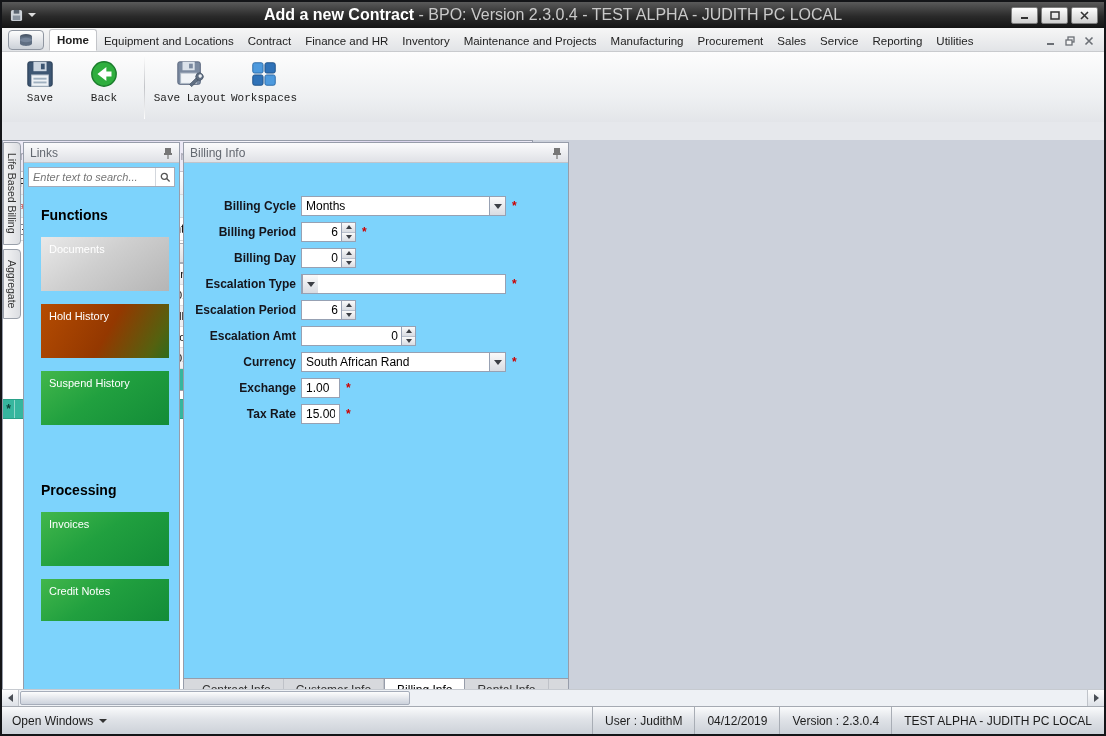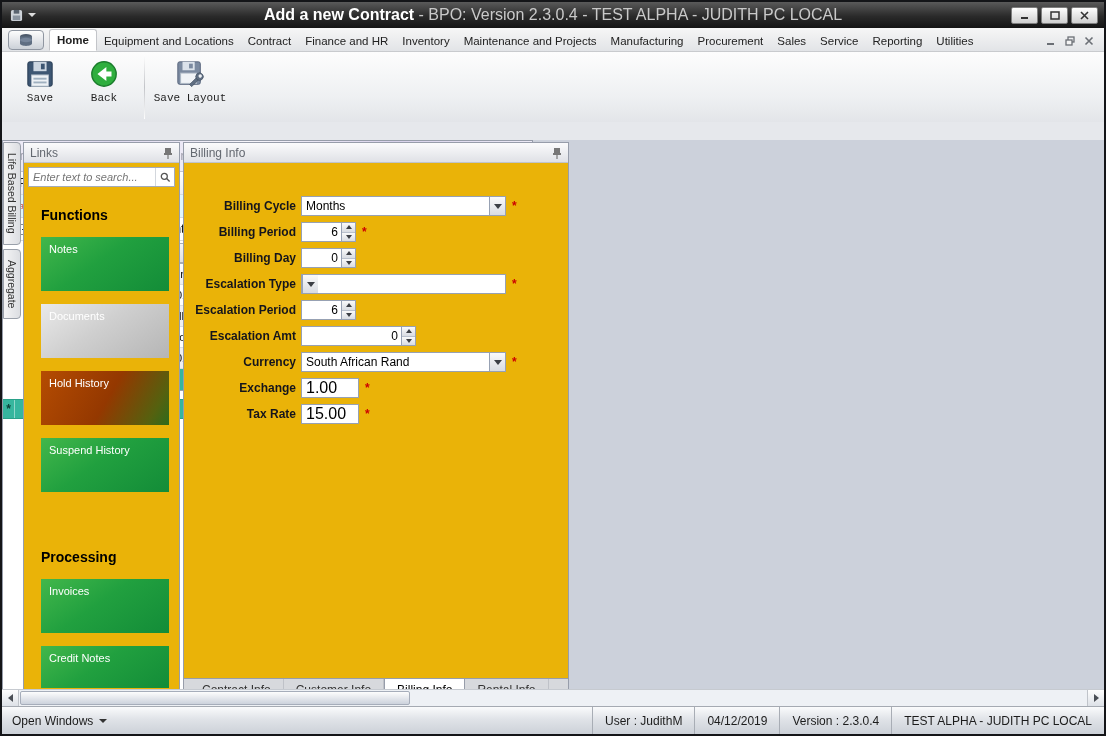--- a/index.html
+++ b/index.html
@@ -43,21 +43,21 @@
   .launcher { position:absolute; top:6px; width:0; height:0; border-left:5px solid transparent; border-bottom:5px solid #8b8e94; }
   .launch-process { left:124px; } .launch-format { left:278px; }
   .rib-chevron { position:absolute; right:14px; top:3px; }
 
   
   .main { position:absolute; top:138px; left:0; width:100%; height:566px; background:#ccd1db; }
   .side-tabs { position:absolute; left:1px; top:2px; width:20px; }
   .side-tab { writing-mode:vertical-rl; background:linear-gradient(90deg,#f4f4f5,#dcdee2);
     border:1px solid #9aa0aa; color:#333; font-size:10.5px; padding:10px 2px; margin-bottom:4px; border-radius:0 4px 4px 0; cursor:pointer; }
 
-  .panel { position:absolute; background:#eab308; border:1px solid #979daa; }
+  .panel { position:absolute; background:#7dd3fc; border:1px solid #979daa; }
   .panel-header { height:20px; background:linear-gradient(#fbfbfc,#dfe1e6); border-bottom:1px solid #c0c4cb;
     display:flex; align-items:center; padding:0 6px; color:#636870; font-size:12px; }
   .panel-header .ph-title { flex:1; }
 
   
   .links-panel { left:21px; top:2px; width:157px; height:560px; }
   .search-row { margin:4px 4px 2px; height:20px; border:1px solid #a3abb9; display:flex; background:#fff; }
   .search-row input { flex:1; min-width:0; border:none; outline:none; padding:0 4px; font-size:11px; color:#777; font-style:italic; font-family:"Liberation Sans",sans-serif; }
   .search-btn { width:19px; border-left:1px solid #d3d7dd; display:flex; align-items:center; justify-content:center; cursor:pointer; }
   .links-body { padding:10px 0 0 17px; }
@@ -79,21 +79,21 @@
   .combo .dd { width:16px; border-left:1px solid #97a1b3; background:linear-gradient(#fafafa,#d9dce2); display:flex; align-items:center; justify-content:center; cursor:pointer; }
   .caret-down { width:0;height:0;border-left:4px solid transparent;border-right:4px solid transparent;border-top:5px solid #3c3f45; }
   .spin { height:20px; border:1px solid #97a1b3; display:flex; background:#fff; }
   .spin input { flex:1; min-width:0; border:none; outline:none; text-align:right; padding:0 3px; font-size:12px; font-family:"Liberation Sans",sans-serif; }
   .spin.w55 { width:55px; } .spin.w115 { width:115px; }
   .spin .btns { width:14px; border-left:1px solid #97a1b3; display:flex; flex-direction:column; }
   .spin .btns div { flex:1; background:linear-gradient(#fafafa,#d9dce2); display:flex; align-items:center; justify-content:center; cursor:pointer; }
   .spin .btns div:first-child { border-bottom:1px solid #b9c0cc; }
   .caret-up-s { width:0;height:0;border-left:3px solid transparent;border-right:3px solid transparent;border-bottom:4px solid #3c3f45; }
   .caret-dn-s { width:0;height:0;border-left:3px solid transparent;border-right:3px solid transparent;border-top:4px solid #3c3f45; }
-  .tbox { width:58px; height:20px; border:1px solid #97a1b3; padding:0 4px; font-size:16px; outline:none; font-family:"Liberation Sans",sans-serif; }
+  .tbox { width:39px; height:20px; border:1px solid #97a1b3; padding:0 4px; font-size:12px; outline:none; font-family:"Liberation Sans",sans-serif; }
   .req { color:#cc0000; font-weight:bold; margin-left:6px; }
   .btabs { position:absolute; left:0; bottom:0; width:100%; height:23px; background:#d7d9dd; border-top:1px solid #979daa; display:flex; padding-left:6px; }
   .btab { padding:0 12px; font-size:12px; color:#333; display:flex; align-items:center; border-right:1px solid #bfc2c8; cursor:pointer; }
   .btab.active { background:#fff; border:1px solid #979daa; border-top:none; color:#000; }
 
   
   .grid-panel { left:569px; top:2px; width:531px; height:562px; background:#fff; border:1px solid #979daa; }
   .groupby { height:31px; border-bottom:1px solid #c2c2cf; display:flex; align-items:center; padding-left:8px;
     color:#9b9ba8; font-size:12px;
     background:linear-gradient(115deg,#f0eef8 0%,#ddd8ee 20%,#f8f7fc 45%,#d8d2eb 72%,#efedf8 100%); }
@@ -247,20 +247,29 @@
           <rect x="15" y="5" width="4" height="5" fill="#7b8aa0"></rect>
           <rect x="6" y="15" width="17" height="11" fill="#f0f3f7" stroke="#aeb9c6"></rect>
           <g transform="translate(23,22) rotate(45)">
             <rect x="-1.6" y="-3" width="3.2" height="12" fill="#5f6e82" stroke="#3c4a5c" stroke-width="0.6"></rect>
             <circle cx="0" cy="-4.5" r="4" fill="#5f6e82" stroke="#3c4a5c" stroke-width="0.6"></circle>
             <circle cx="0" cy="-5.5" r="1.8" fill="#eef1f5"></circle>
           </g>
         </svg>
         <span class="lbl">Save Layout</span>
       </div>
+      <div class="big-btn" style="width:74px;">
+        <svg width="30" height="30" viewBox="0 0 32 32">
+          <rect x="4" y="4" width="11" height="11" rx="2" fill="#4d9ade" stroke="#2c6aa8"></rect>
+          <rect x="17" y="4" width="11" height="11" rx="2" fill="#2f72b8" stroke="#1f5288"></rect>
+          <rect x="4" y="17" width="11" height="11" rx="2" fill="#2f72b8" stroke="#1f5288"></rect>
+          <rect x="17" y="17" width="11" height="11" rx="2" fill="#4d9ade" stroke="#2c6aa8"></rect>
+        </svg>
+        <span class="lbl">Workspaces</span>
+      </div>
     </div>
   </div>
 
 
   <div class="main">
 
     <div class="side-tabs">
       <div class="side-tab">Life Based Billing</div>
       <div class="side-tab">Aggregate</div>
     </div>
@@ -278,21 +287,20 @@
         <input type="text" placeholder="Enter text to search..." style="">
         <div class="search-btn">
           <svg width="11" height="11" viewBox="0 0 11 11">
               <circle cx="4.3" cy="4.3" r="3" fill="none" stroke="#555" stroke-width="1.3"></circle>
               <path d="M6.6 6.6 L9.6 9.6" stroke="#555" stroke-width="1.4"></path>
             </svg>
         </div>
       </div>
       <div class="links-body">
         <div class="links-heading">Functions</div>
-        <div class="link-btn green">Notes</div>
         <div class="link-btn silver">Documents</div>
         <div class="link-btn rust">Hold History</div>
         <div class="link-btn green">Suspend History</div>
         <div class="gap-lg"></div>
         <div class="links-heading">Processing</div>
         <div class="link-btn green">Invoices</div>
         <div class="link-btn green short">Credit Notes</div>
       </div>
     </div>
 

